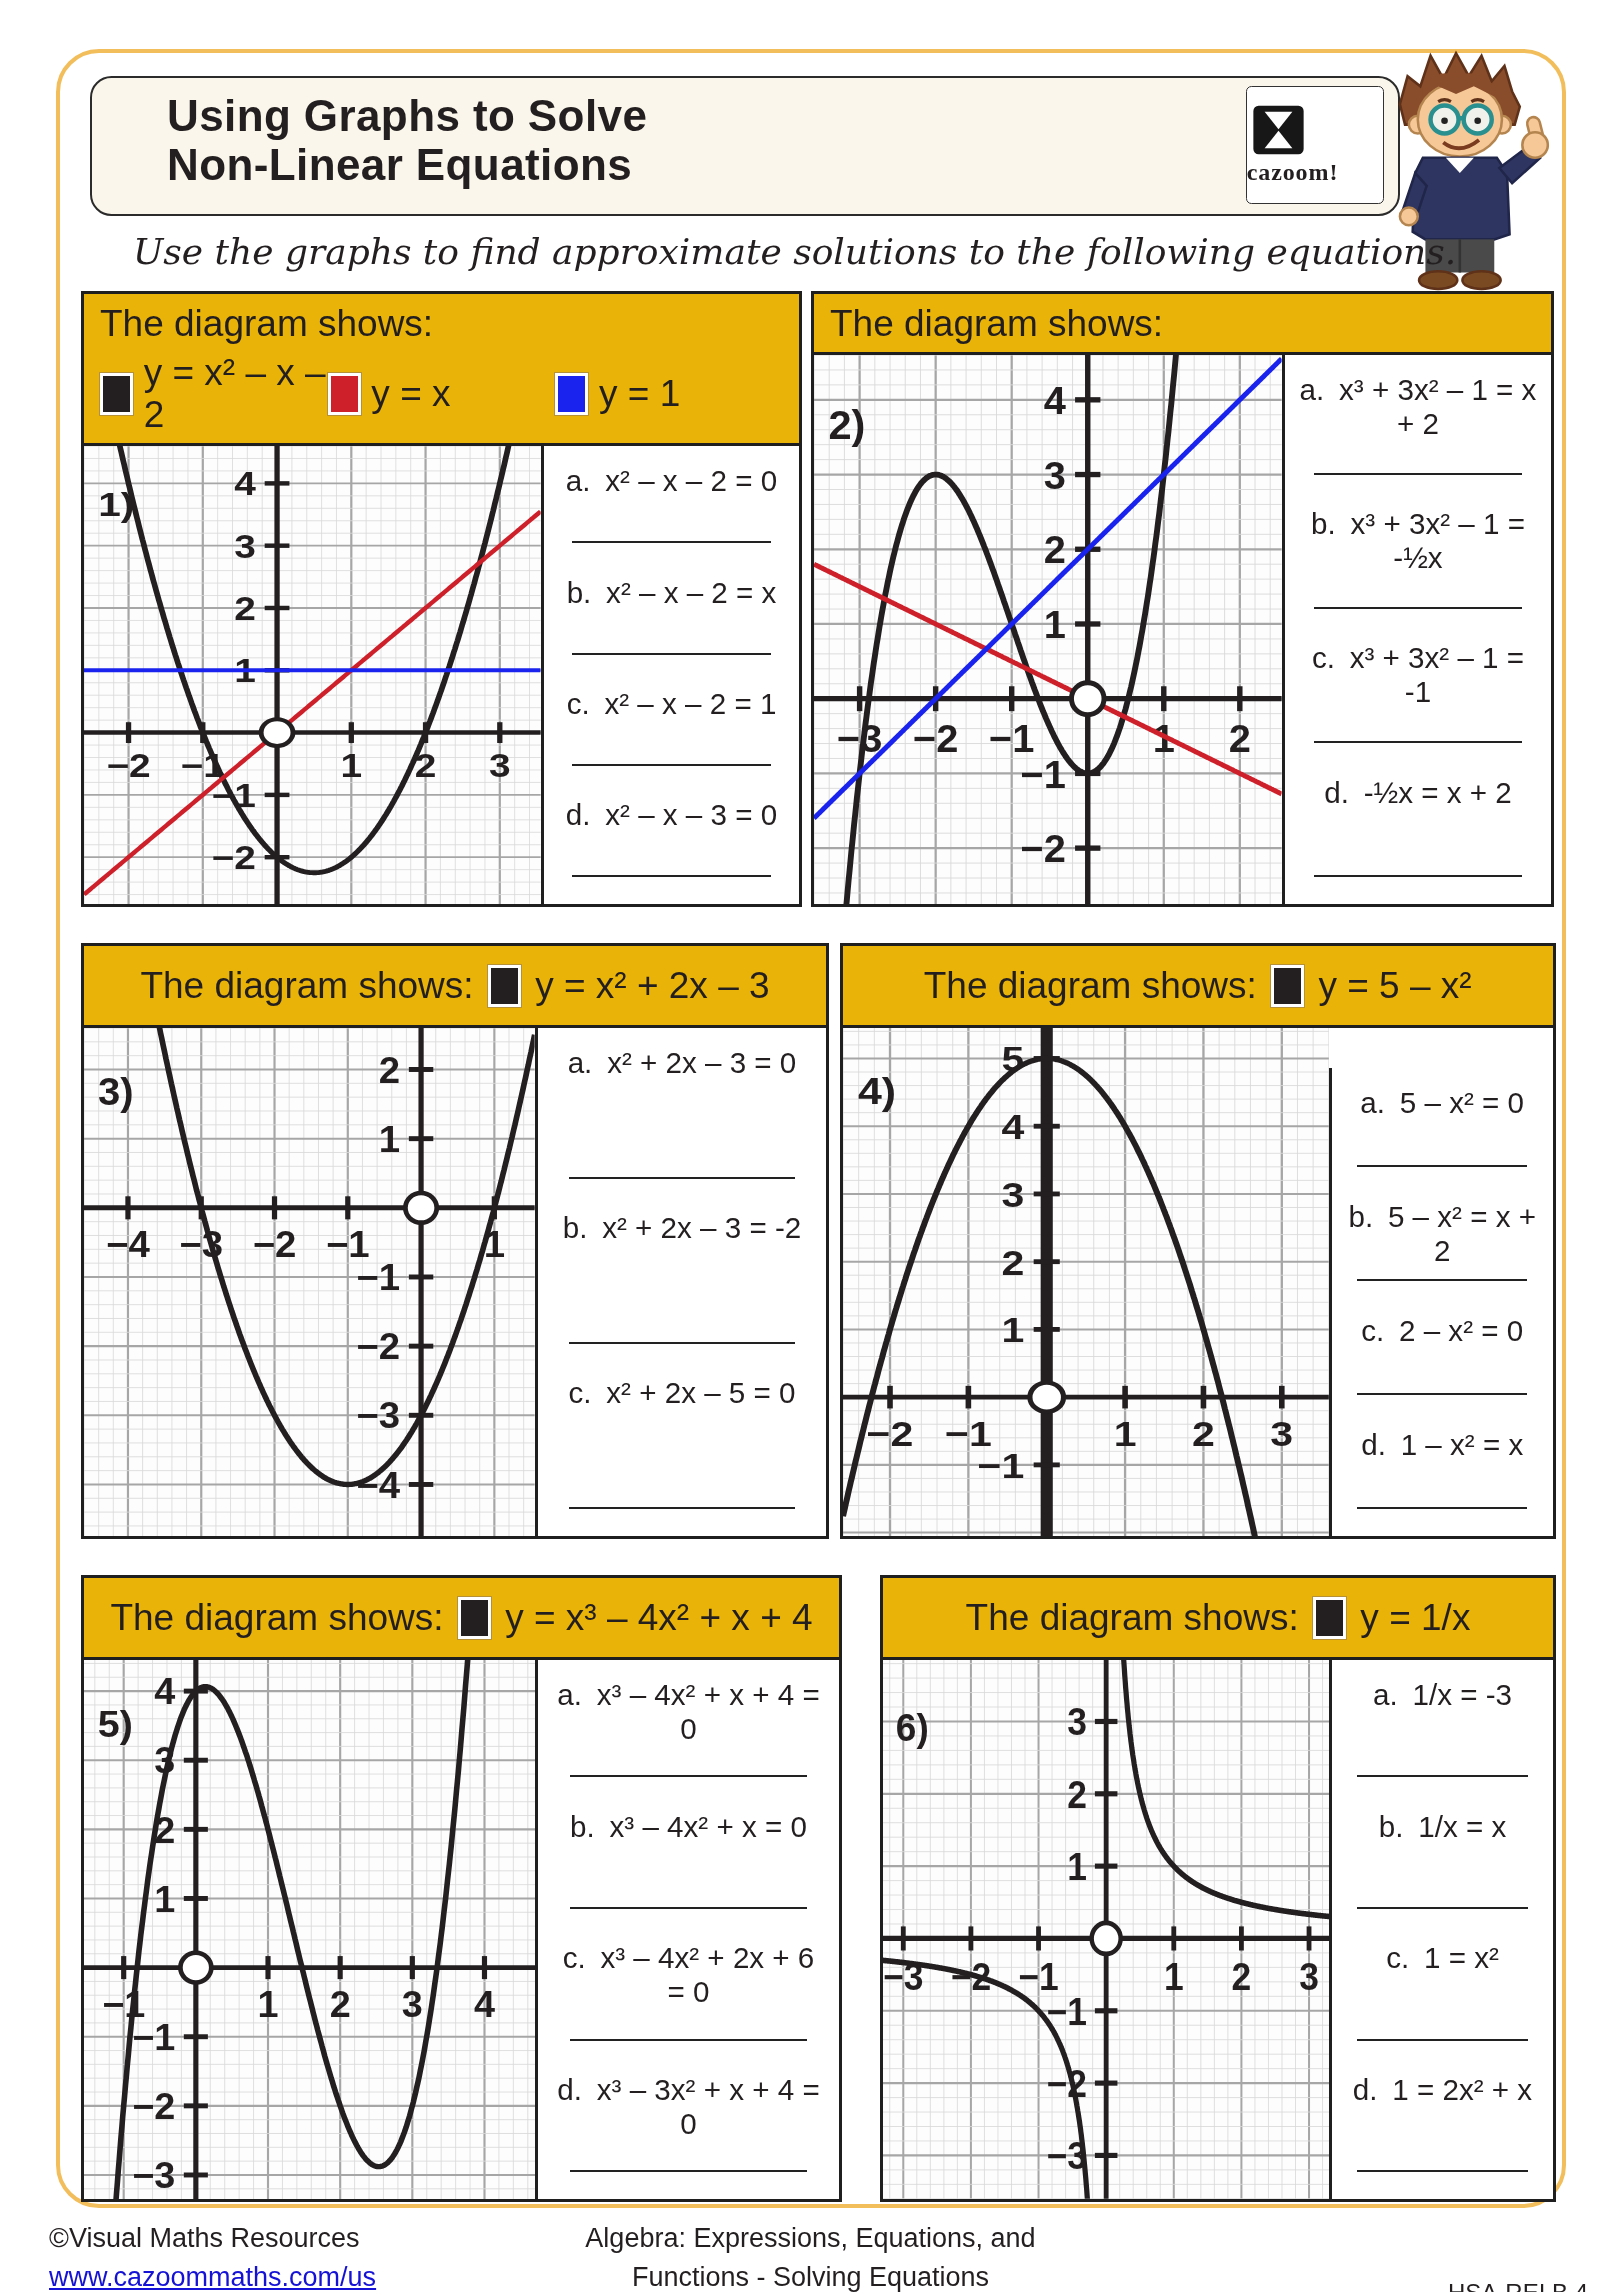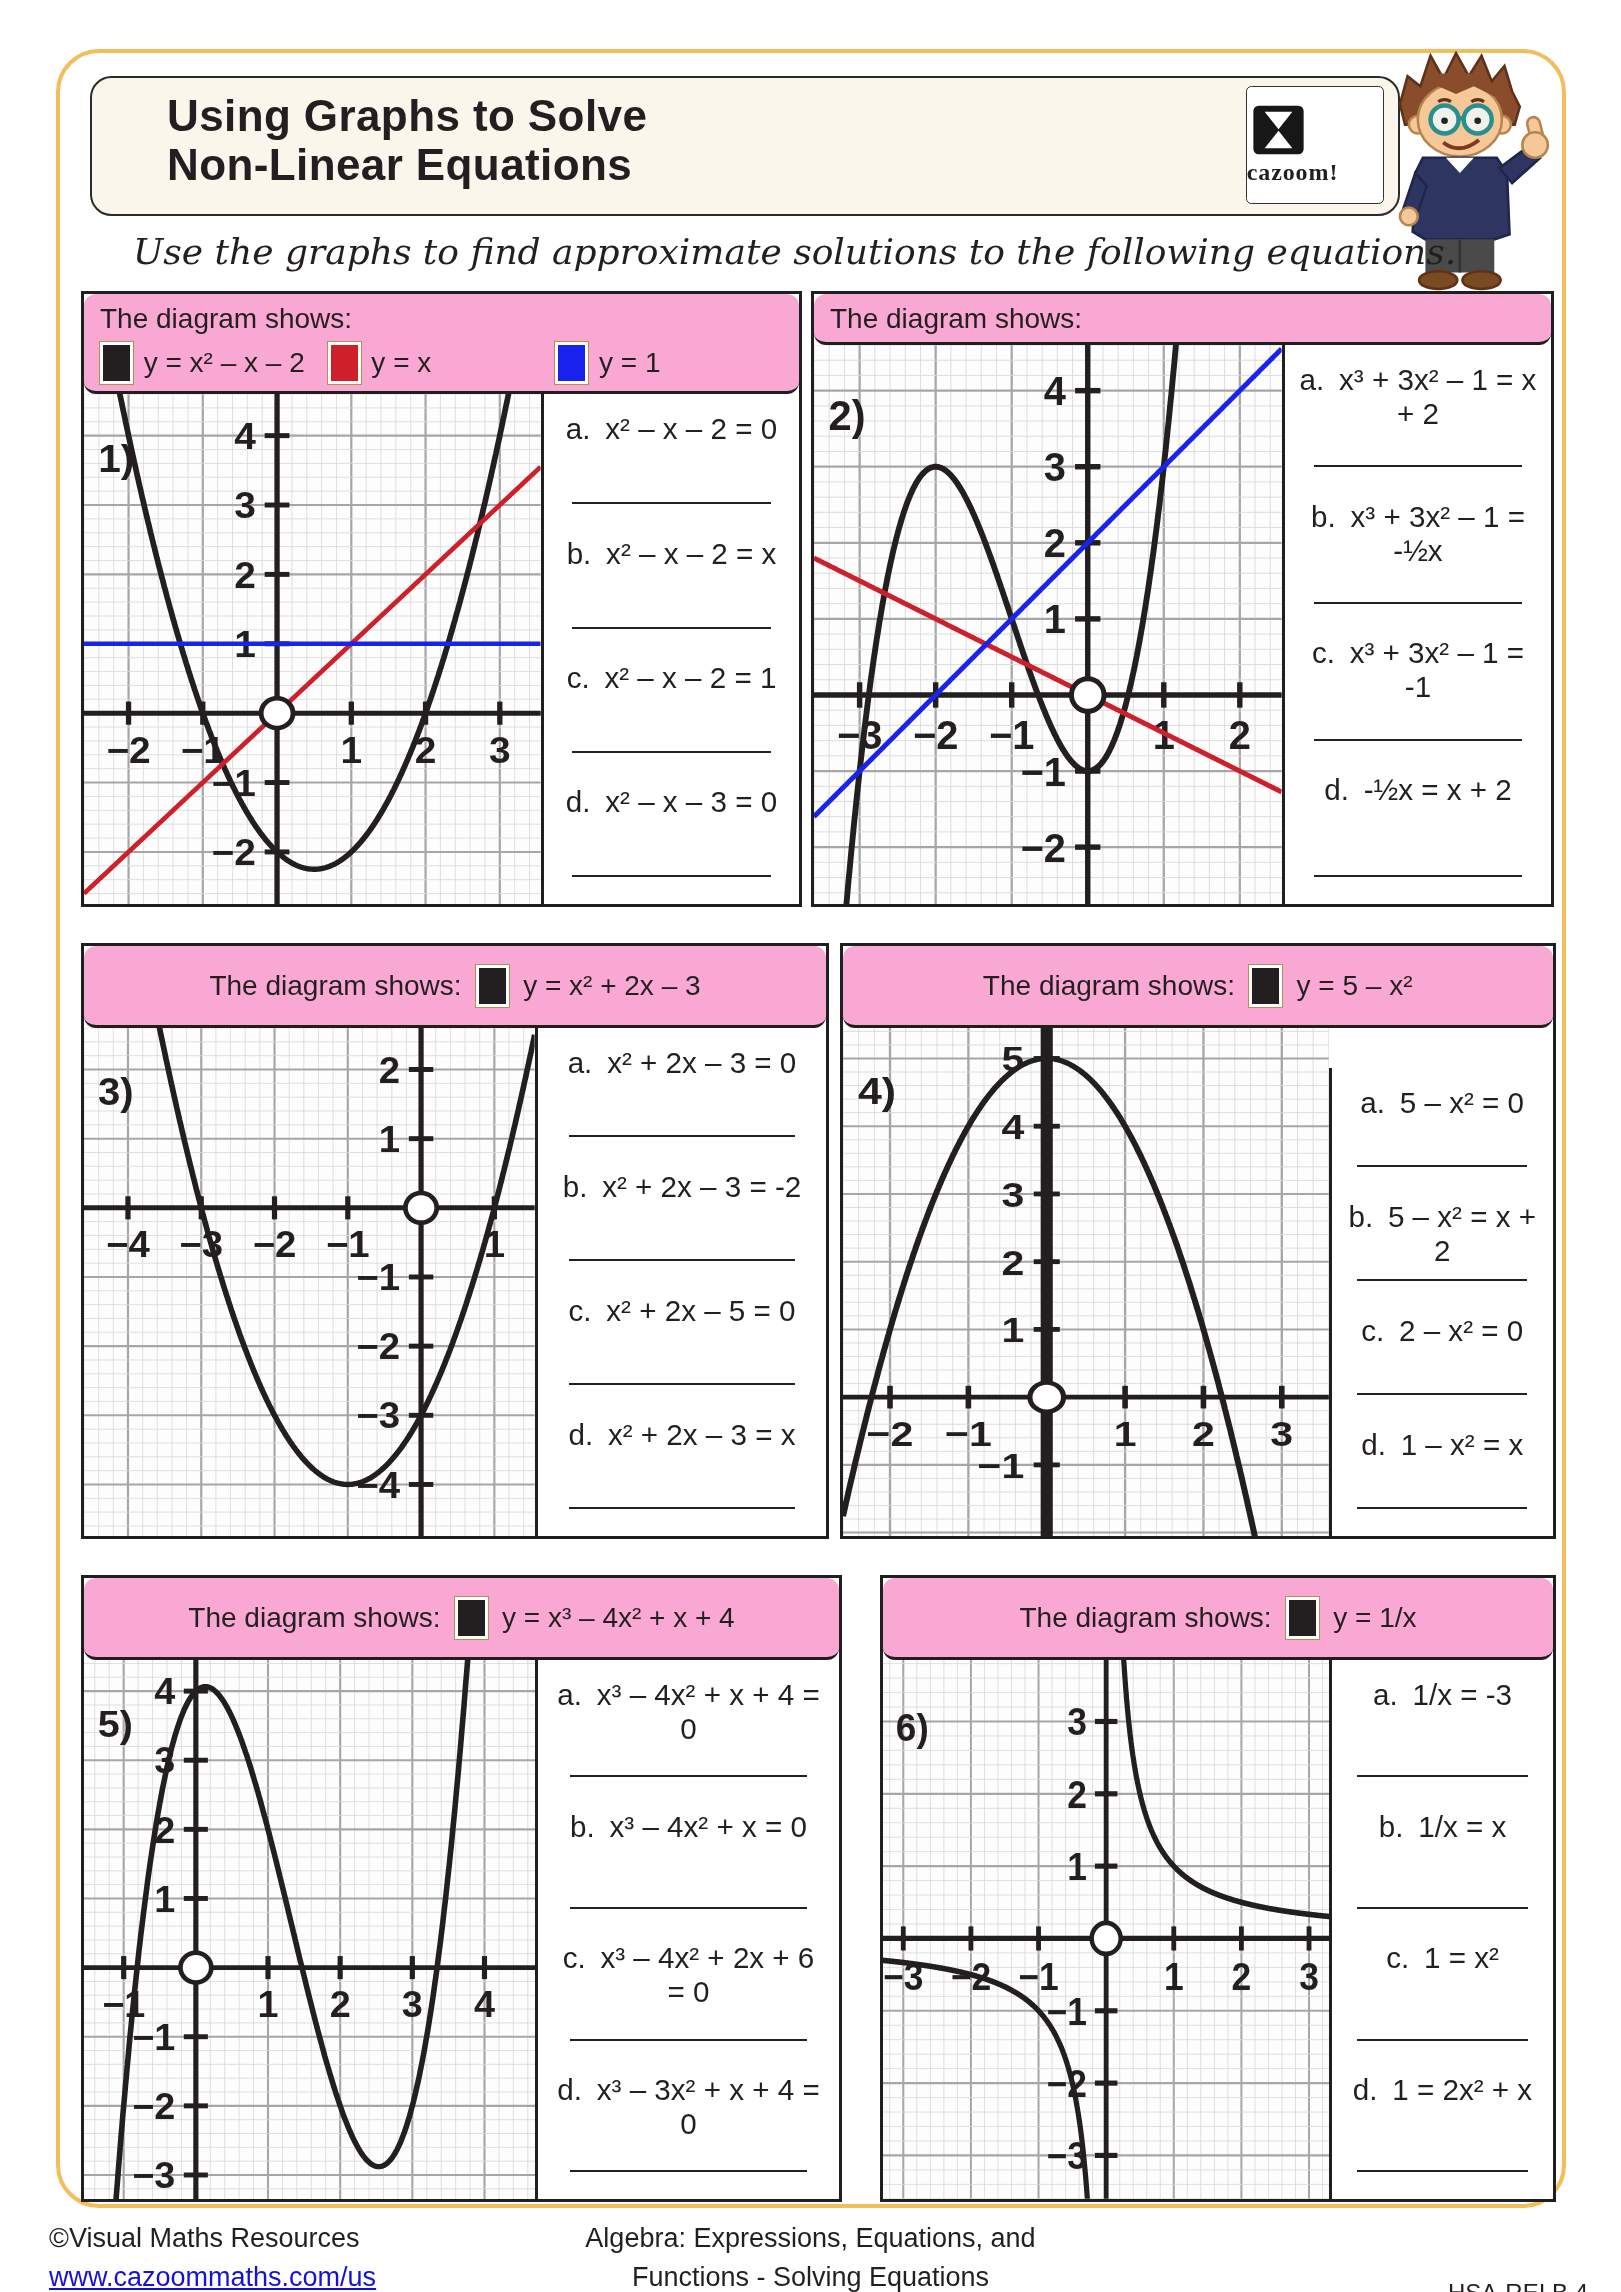--- a/index.html
+++ b/index.html
@@ -24,23 +24,22 @@
   .logo-text{font-family:"Liberation Serif",serif;font-weight:bold;font-size:24px;letter-spacing:0.9px;}
   .mascot{position:absolute;left:1368px;top:43px;width:199px;height:255px;}
   .subtitle{
     position:absolute;left:133px;top:231px;font-family:"DejaVu Serif",serif;
     font-style:italic;font-size:36px;
   }
   .content{position:absolute;left:81px;top:291px;width:1478px;}
   .row{display:flex;margin-bottom:36px;}
   .panel{border:3.6px solid #1f1f1f;background:#ffffff;display:flex;flex-direction:column;box-sizing:border-box;}
   .legend{
-    background:#f9a8d4;border-bottom:3.6px solid #1f1f1f;box-sizing:border-box;
-    font-size:28px;
-    border-radius:12px;
+    background:#eab308;border-bottom:3.6px solid #1f1f1f;box-sizing:border-box;
+    font-size:37px;
   }
   .legend-two{padding:9px 16px 7.2px 16px;}
   .legend-title{white-space:nowrap;}
   .legend-entries{display:flex;align-items:center;margin-top:7.2px;}
   .legend-entry{display:flex;align-items:center;gap:10.7px;flex:1;}
   .swatch{
     width:27px;height:36px;border:3.6px solid #ffffff;box-shadow:0 0 0 0.9px #b08c3e;
     flex:0 0 auto;
   }
   .legend-center{display:flex;align-items:center;justify-content:center;gap:14.3px;height:100%;padding:0 9px;}
@@ -506,24 +505,20 @@
             <div class="q">
               <div class="q-text">a. x² + 2x – 3 = 0</div>
               <div class="answer-line"></div>
             </div>
             <div class="q">
               <div class="q-text">b. x² + 2x – 3 = -2</div>
               <div class="answer-line"></div>
             </div>
             <div class="q">
               <div class="q-text">c. x² + 2x – 5 = 0</div>
-              <div class="answer-line"></div>
-            </div>
-            <div class="q">
-              <div class="q-text">d. x² + 2x – 3 = x</div>
               <div class="answer-line"></div>
             </div>
           </div>
         </div>
       </section>
       <section class="panel" style="width: 716px; height: 596px;">
         <div class="legend single">
           <div class="legend-center">
             <span class="legend-title">The diagram shows:</span>
             <span class="swatch" style="background: rgb(35, 31, 32);"></span>

